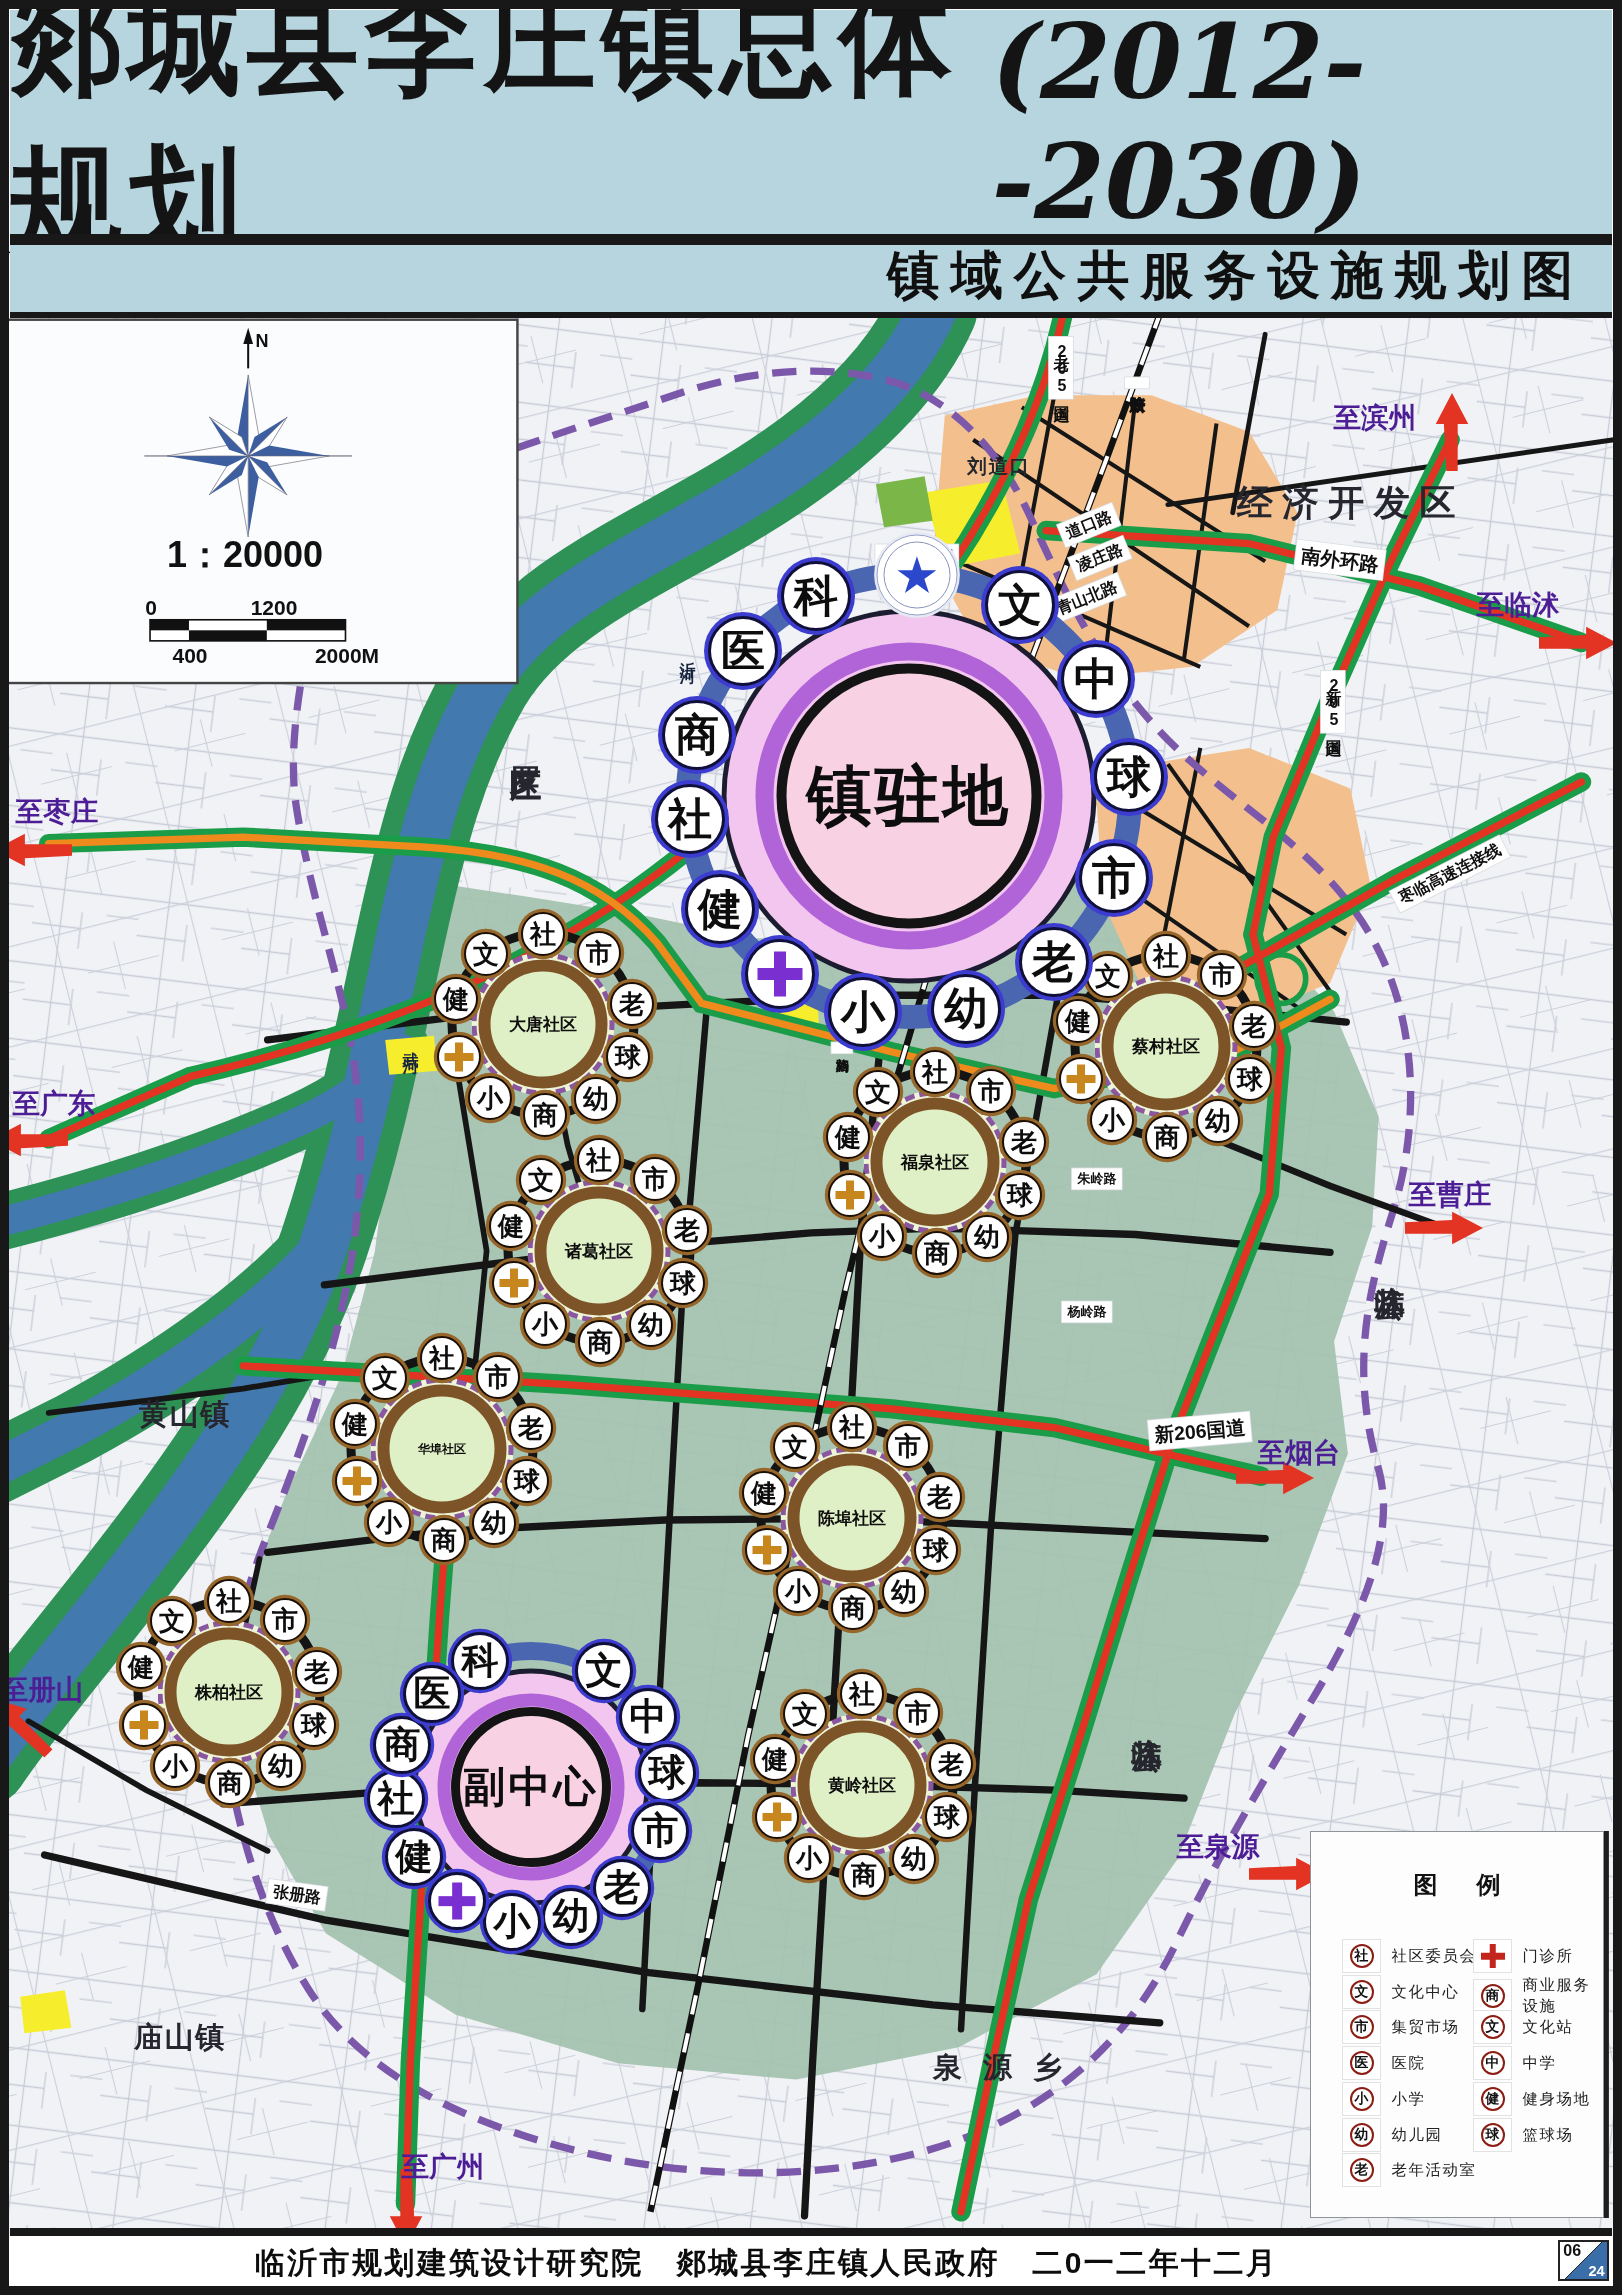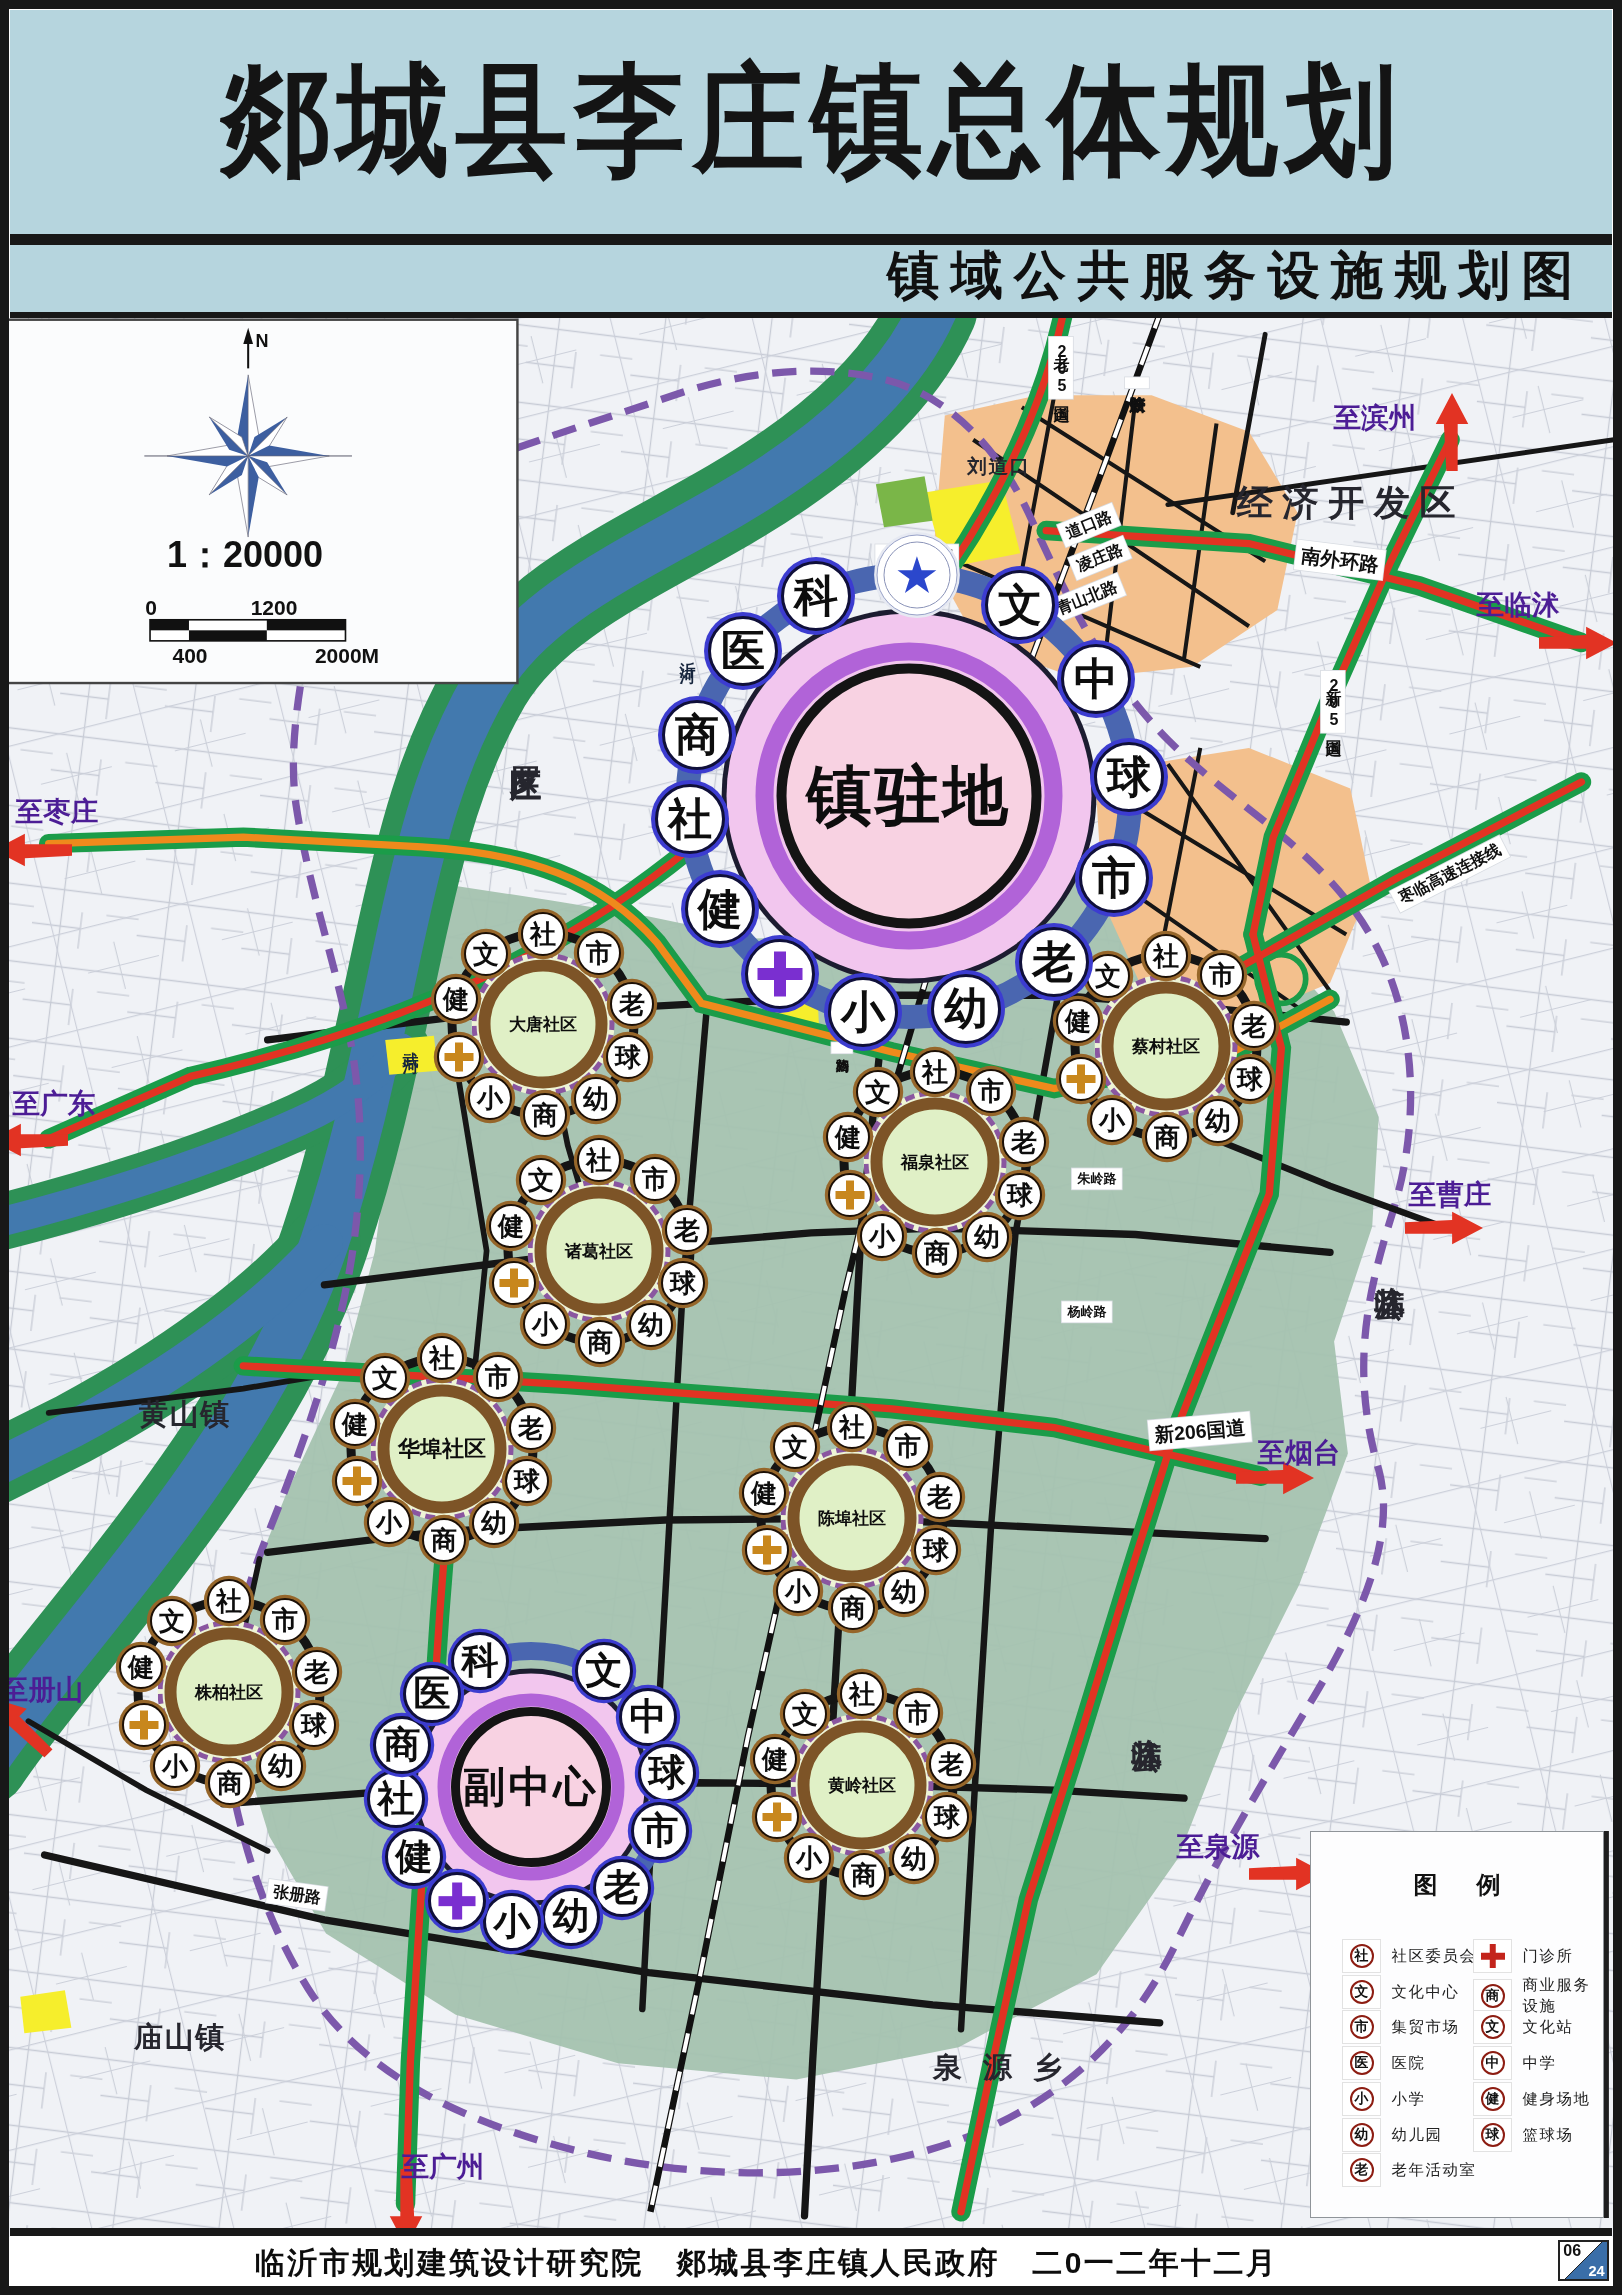--- a/index.html
+++ b/index.html
@@ -66,20 +66,21 @@
   .page-total{position:absolute;right:2.4px;bottom:0px;font-size:14.6px;font-weight:bold;color:#fff;}
 </style>
 </head>
 <body>
 
 <div id="page">
   <div class="frame"></div>
 
   <div class="title-bar">
     <span class="title-main">郯城县李庄镇总体规划</span>
+    <span class="title-years">(2012--2030)</span>
   </div>
 
   <div class="subtitle-bar">
     <span class="subtitle-text">镇域公共服务设施规划图</span>
   </div>
 
   <div class="map">
     <svg class="base" width="1622" height="1919" viewBox="0 0 2000 2366">
       <defs>
         <pattern id="parcel" width="130" height="95" patternUnits="userSpaceOnUse" patternTransform="rotate(7)">
@@ -406,21 +407,21 @@
           <div class="crossbox" style="width: 29px; height: 29px;">
             <div style="width: 29px; height: 8px; background: rgb(200, 135, 29); position: absolute; left: 50%; top: 50%; transform: translate(-50%, -50%);"></div>
             <div style="width: 8px; height: 29px; background: rgb(200, 135, 29); position: absolute; left: 50%; top: 50%; transform: translate(-50%, -50%);"></div>
           </div>
         </div>
         <div class="sat" style="left: 511px; top: 908px; width: 44px; height: 44px; border: 2.4px solid rgb(28, 16, 6); box-shadow: rgb(150, 102, 42) 0px 0px 0px 3.2px; font-size: 26px; z-index: 7;">健</div>
         <div class="sat" style="left: 541px; top: 862px; width: 44px; height: 44px; border: 2.4px solid rgb(28, 16, 6); box-shadow: rgb(150, 102, 42) 0px 0px 0px 3.2px; font-size: 26px; z-index: 7;">文</div>
         <div class="ring" style="left: 442px; top: 1131px; width: 191px; height: 191px; border: 9px solid rgb(20, 20, 20); z-index: 5;"></div>
         <div class="disc" style="left: 442px; top: 1131px; width: 143px; height: 143px; background: rgb(238, 244, 214); border: 5.7px dashed rgb(138, 86, 160); z-index: 6;"></div>
         <div class="ring" style="left: 442px; top: 1131px; width: 129px; height: 129px; border: 12px solid rgb(125, 84, 39); background: rgb(224, 240, 198); z-index: 6;"></div>
-        <div class="cname" style="left: 442px; top: 1131px; font-size: 22px; z-index: 6;">华埠社区</div>
+        <div class="cname" style="left: 442px; top: 1131px; font-size: 12px; z-index: 6;">华埠社区</div>
         <div class="sat" style="left: 442px; top: 1040px; width: 44px; height: 44px; border: 2.4px solid rgb(28, 16, 6); box-shadow: rgb(150, 102, 42) 0px 0px 0px 3.2px; font-size: 26px; z-index: 7;">社</div>
         <div class="sat" style="left: 498px; top: 1059px; width: 44px; height: 44px; border: 2.4px solid rgb(28, 16, 6); box-shadow: rgb(150, 102, 42) 0px 0px 0px 3.2px; font-size: 26px; z-index: 7;">市</div>
         <div class="sat" style="left: 531px; top: 1110px; width: 44px; height: 44px; border: 2.4px solid rgb(28, 16, 6); box-shadow: rgb(150, 102, 42) 0px 0px 0px 3.2px; font-size: 26px; z-index: 7;">老</div>
         <div class="sat" style="left: 527px; top: 1163px; width: 44px; height: 44px; border: 2.4px solid rgb(28, 16, 6); box-shadow: rgb(150, 102, 42) 0px 0px 0px 3.2px; font-size: 26px; z-index: 7;">球</div>
         <div class="sat" style="left: 494px; top: 1205px; width: 44px; height: 44px; border: 2.4px solid rgb(28, 16, 6); box-shadow: rgb(150, 102, 42) 0px 0px 0px 3.2px; font-size: 26px; z-index: 7;">幼</div>
         <div class="sat" style="left: 444px; top: 1222px; width: 44px; height: 44px; border: 2.4px solid rgb(28, 16, 6); box-shadow: rgb(150, 102, 42) 0px 0px 0px 3.2px; font-size: 26px; z-index: 7;">商</div>
         <div class="sat" style="left: 389px; top: 1204px; width: 44px; height: 44px; border: 2.4px solid rgb(28, 16, 6); box-shadow: rgb(150, 102, 42) 0px 0px 0px 3.2px; font-size: 26px; z-index: 7;">小</div>
         <div class="sat" style="left: 357px; top: 1163px; width: 44px; height: 44px; border: 2.4px solid rgb(28, 16, 6); box-shadow: rgb(150, 102, 42) 0px 0px 0px 3.2px; font-size: 26px; z-index: 7;">
           <div class="crossbox" style="width: 29px; height: 29px;">
             <div style="width: 29px; height: 8px; background: rgb(200, 135, 29); position: absolute; left: 50%; top: 50%; transform: translate(-50%, -50%);"></div>

